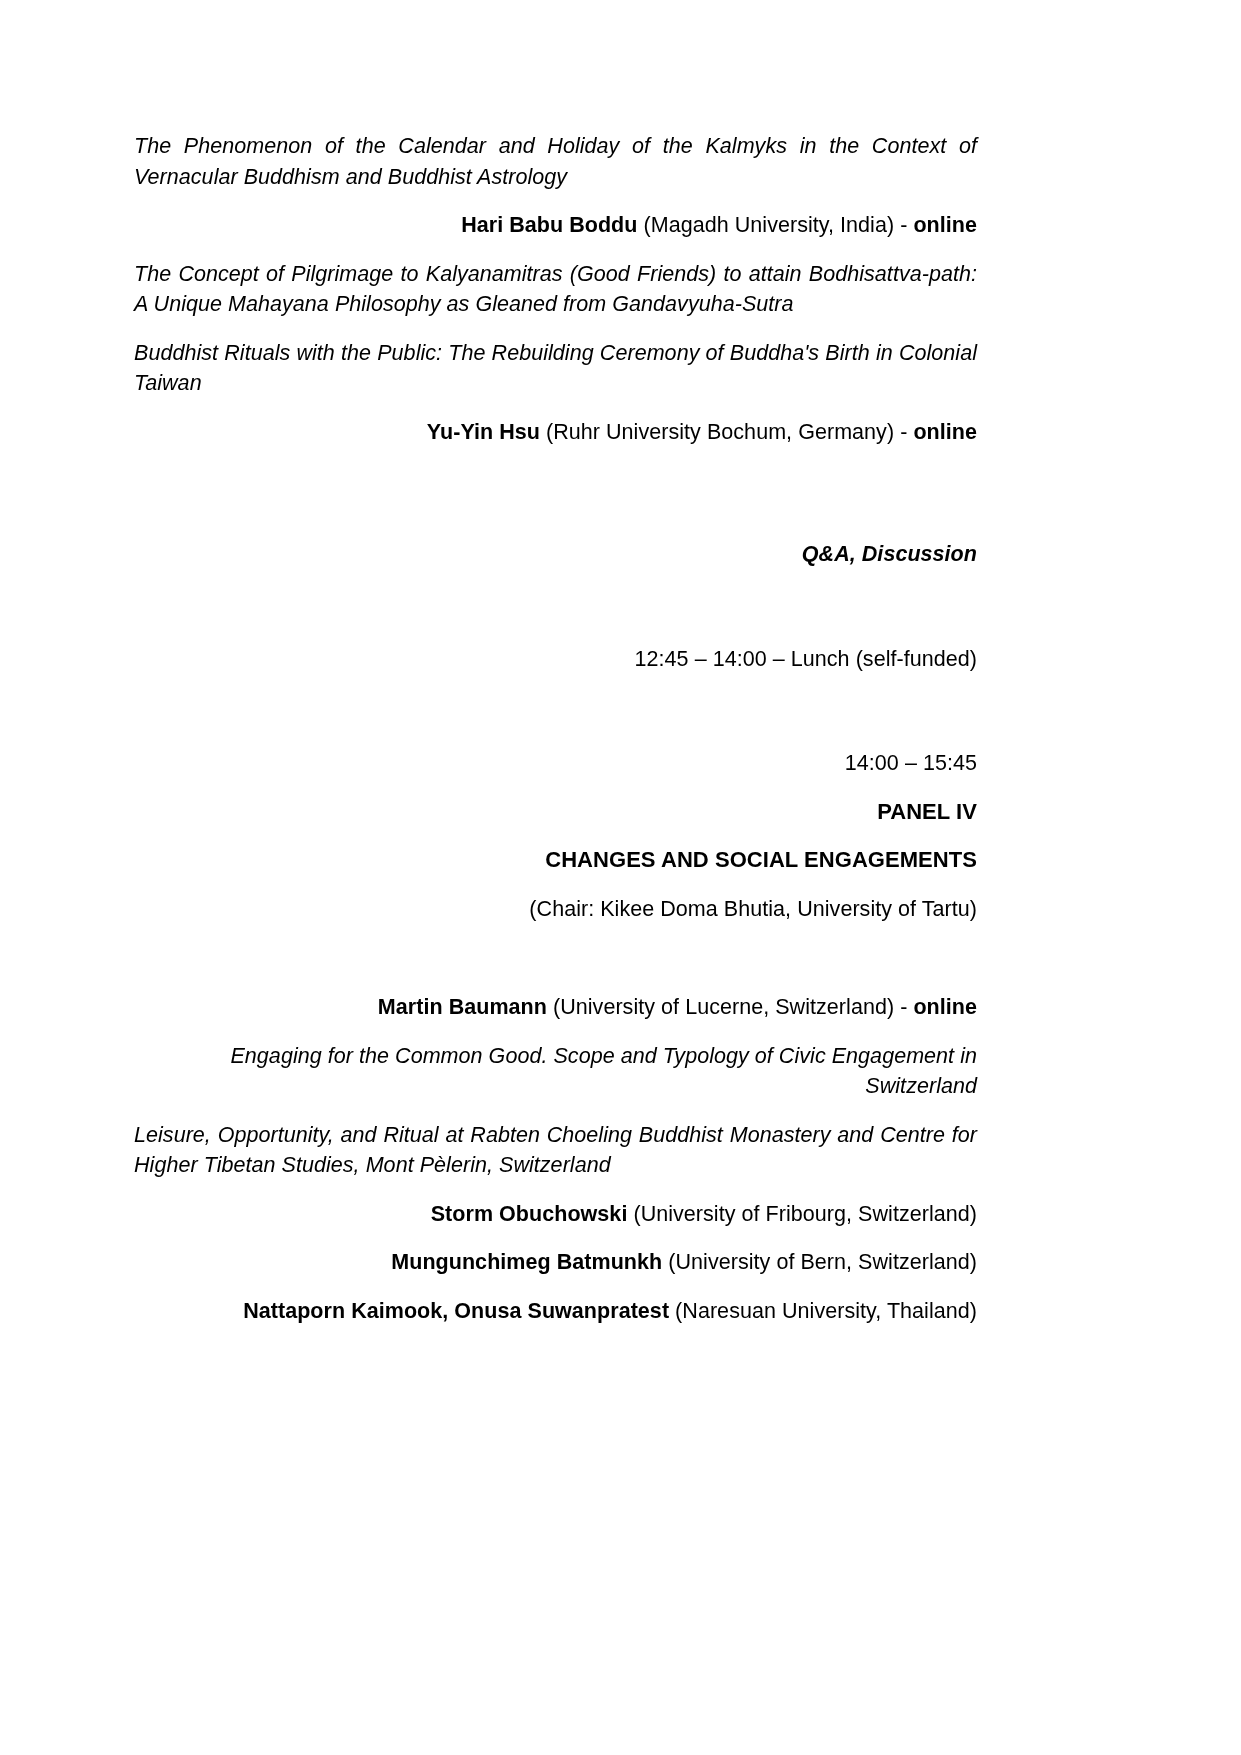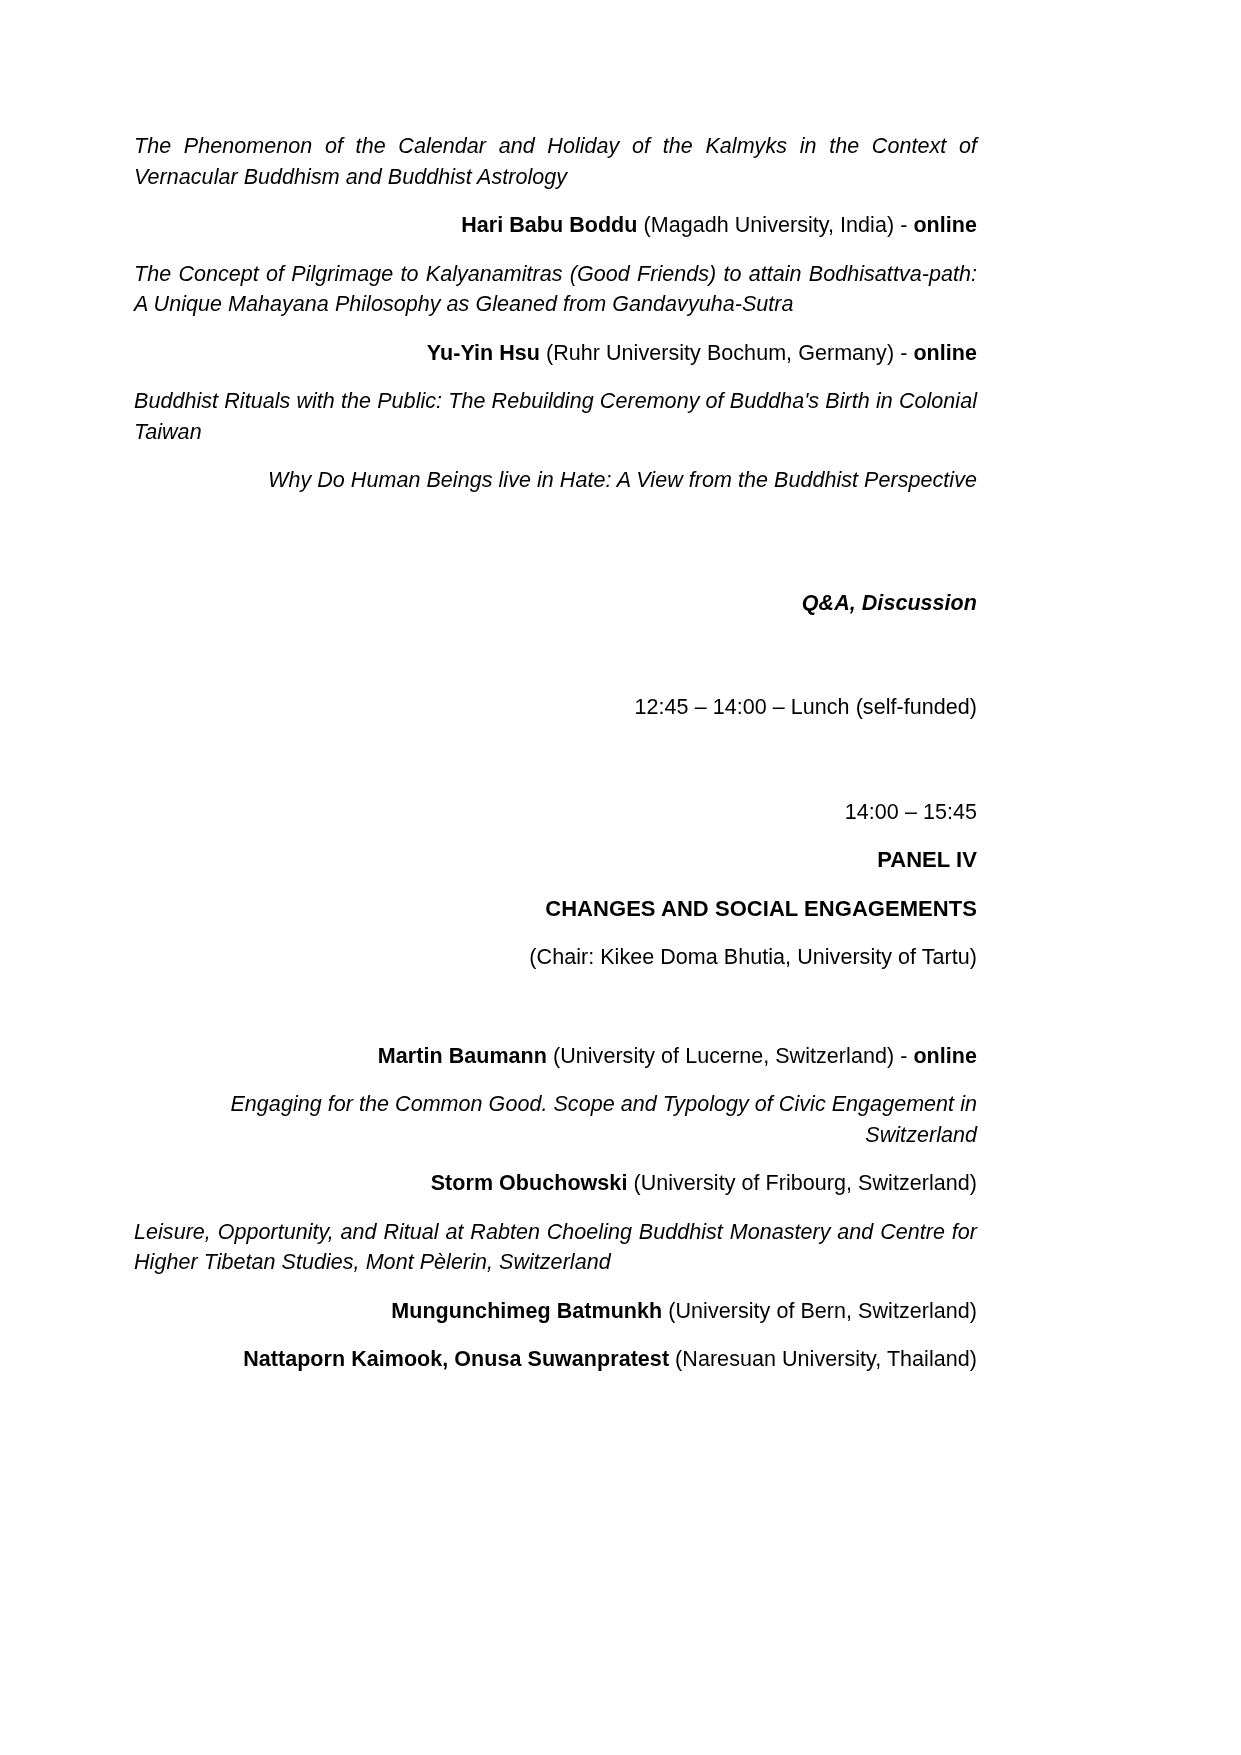--- a/index.html
+++ b/index.html
@@ -66,26 +66,25 @@
 
 <div class="page">
   <div class="content">
 
     <p class="para italic justified">The Phenomenon of the Calendar and Holiday of the Kalmyks in the Context of Vernacular Buddhism and Buddhist Astrology</p>
 
     <p class="para"><b class="inline-bold">Hari Babu Boddu</b><span class="plain"> (Magadh University, India) - </span><b class="inline-bold">online</b></p>
 
     <p class="para italic justified">The Concept of Pilgrimage to Kalyanamitras (Good Friends) to attain Bodhisattva-path: A Unique Mahayana Philosophy as Gleaned from Gandavyuha-Sutra</p>
 
+    <p class="para italic justified">Buddhist Rituals with the Public: The Rebuilding Ceremony of Buddha's Birth in Colonial Taiwan</p>
+
     <p class="para"><b class="inline-bold">Yu-Yin Hsu</b><span class="plain"> (Ruhr University Bochum, Germany) - </span><b class="inline-bold">online</b></p>
 
-    <p class="para italic justified">Buddhist Rituals with the Public: The Rebuilding Ceremony of Buddha's Birth in Colonial Taiwan</p>
 
-
-    <p class="para italic">Why Do Human Beings live in Hate: A View from the Buddhist Perspective</p>
 
     <div class="gap-md"></div>
 
     <p class="para bolditalic">Q&amp;A, Discussion</p>
 
     <div class="gap-lg"></div>
 
     <p class="para">12:45 – 14:00 – Lunch (self-funded)</p>
 
     <div class="gap-lg"></div>
@@ -97,23 +96,23 @@
     <p class="para heading">CHANGES AND SOCIAL ENGAGEMENTS</p>
 
     <p class="para">(Chair: Kikee Doma Bhutia, University of Tartu)</p>
 
     <div class="gap-md"></div>
 
     <p class="para"><b class="inline-bold">Martin Baumann</b><span class="plain"> (University of Lucerne, Switzerland) - </span><b class="inline-bold">online</b></p>
 
     <p class="para italic">Engaging for the Common Good. Scope and Typology of Civic Engagement in Switzerland</p>
 
+    <p class="para italic justified">Leisure, Opportunity, and Ritual at Rabten Choeling Buddhist Monastery and Centre for Higher Tibetan Studies, Mont Pèlerin, Switzerland</p>
+
     <p class="para"><b class="inline-bold">Storm Obuchowski</b><span class="plain"> (University of Fribourg, Switzerland)</span></p>
-
-    <p class="para italic justified">Leisure, Opportunity, and Ritual at Rabten Choeling Buddhist Monastery and Centre for Higher Tibetan Studies, Mont Pèlerin, Switzerland</p>
 
     <p class="para"><b class="inline-bold">Mungunchimeg Batmunkh</b><span class="plain"> (University of Bern, Switzerland)</span></p>
 
 
     <p class="para"><b class="inline-bold">Nattaporn Kaimook, Onusa Suwanpratest</b><span class="plain"> (Naresuan University, Thailand)</span></p>
 
   </div>
 </div>
 
 </body></html>

